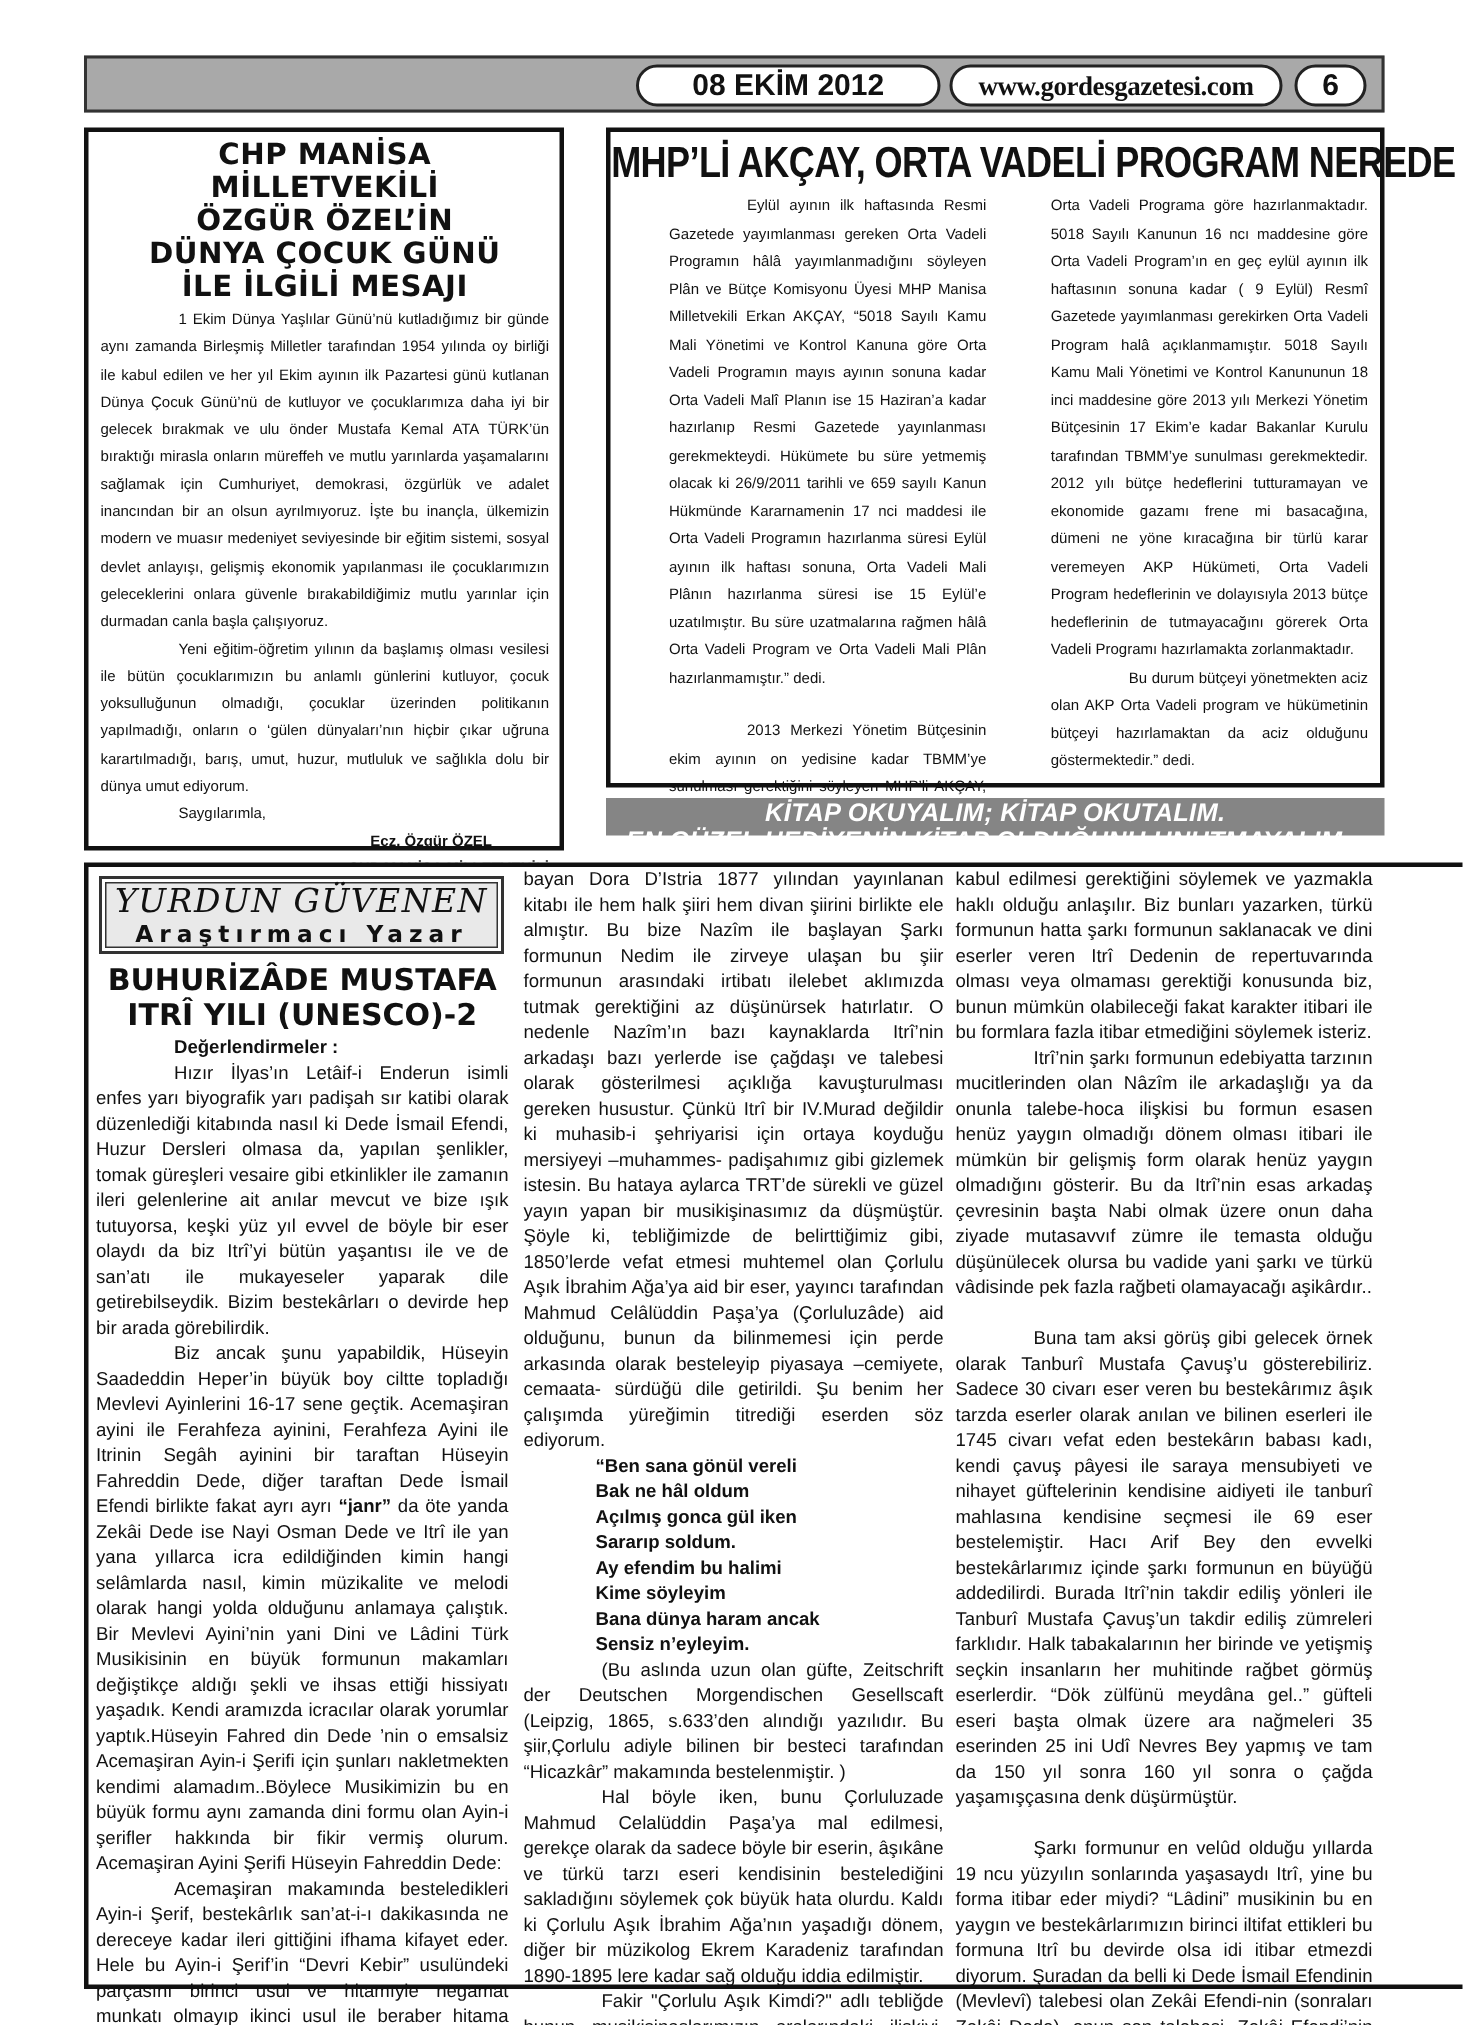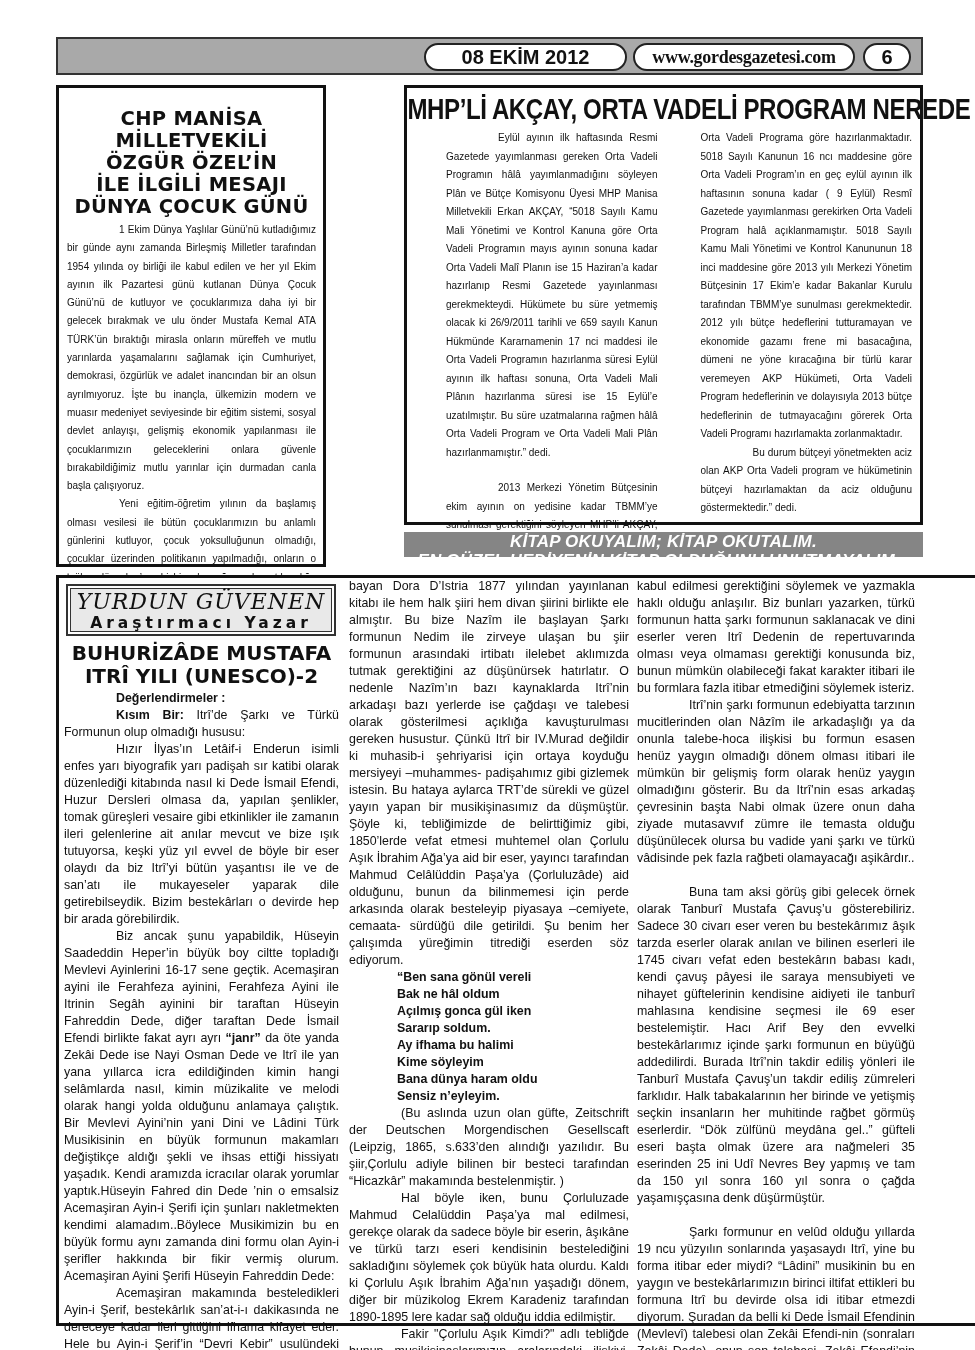--- a/index.html
+++ b/index.html
@@ -19,21 +19,21 @@
   .pill-url { left:575px; width:222px; font-weight:bold; font-size:18px; letter-spacing:-0.3px;font-family:Liberation Serif, serif; }
   .pill-page { left:805px; width:48px; font-weight:bold; font-size:20px; }
 
   
   .box { position:absolute; border:3px solid #111; box-sizing:border-box; background:#fff; }
   .col p, .txt p { margin:0; }
   .just { text-align:justify; }
   .ind { text-indent:52px; }
 
   
-  .chp { left:56px; top:85px; width:270px; height:482px; padding:20px 7px 0 8px; }
+  .chp { left:56px; top:85px; width:320px; height:482px; padding:4px 7px 0 8px; }
   .chp-title { font-family:"DejaVu Sans", sans-serif; font-weight:bold; font-size:19.5px;
                line-height:22px; text-align:center; letter-spacing:0.3px; margin:0 0 3px 0; }
   .chp .txt { font-size:10px; line-height:18.3px; }
   .sig { text-align:right; font-weight:bold; }
   .sig1 { padding-right:38px; }
 
   
   .mhp { left:404px; top:85px; width:519px; height:440px; padding:3px 8px 0 8px; }
   .mhp-title { font-family:"Liberation Sans", sans-serif; font-weight:bold; font-size:29px;
                line-height:36px; text-align:center; transform:scaleX(0.83); transform-origin:center;
@@ -71,22 +71,22 @@
 <div class="masthead">
   <div class="pill pill-date">08 EKİM 2012</div>
   <div class="pill pill-url">www.gordesgazetesi.com</div>
   <div class="pill pill-page">6</div>
 </div>
 
 <div class="box chp">
   <div class="chp-title">
     <div>CHP MANİSA MİLLETVEKİLİ</div>
     <div>ÖZGÜR ÖZEL’İN</div>
+    <div>DÜNYA ÇOCUK GÜNÜ</div>
     <div>İLE İLGİLİ MESAJI</div>
-    <div>DÜNYA ÇOCUK GÜNÜ</div>
   </div>
   <div class="txt just">
     <p class="ind">1 Ekim Dünya Yaşlılar Günü’nü kutladığımız bir günde aynı zamanda Birleşmiş Milletler tarafından 1954 yılında oy birliği ile kabul edilen ve her yıl Ekim ayının ilk Pazartesi günü kutlanan Dünya Çocuk Günü’nü de kutluyor ve çocuklarımıza daha iyi bir gelecek bırakmak ve ulu önder Mustafa Kemal ATA TÜRK’ün bıraktığı mirasla onların müreffeh ve mutlu yarınlarda yaşamalarını sağlamak için Cumhuriyet, demokrasi, özgürlük ve adalet inancından bir an olsun ayrılmıyoruz. İşte bu inançla, ülkemizin modern ve muasır medeniyet seviyesinde bir eğitim sistemi, sosyal devlet anlayışı, gelişmiş ekonomik yapılanması ile çocuklarımızın geleceklerini onlara güvenle bırakabildiğimiz mutlu yarınlar için durmadan canla başla çalışıyoruz.</p>
     <p class="ind">Yeni eğitim-öğretim yılının da başlamış olması vesilesi ile bütün çocuklarımızın bu anlamlı günlerini kutluyor, çocuk yoksulluğunun olmadığı, çocuklar üzerinden politikanın yapılmadığı, onların o ‘gülen dünyaları’nın hiçbir çıkar uğruna karartılmadığı, barış, umut, huzur, mutluluk ve sağlıkla dolu bir dünya umut ediyorum.</p>
     <p class="ind">Saygılarımla,</p>
     <p class="sig sig1">Ecz. Özgür ÖZEL</p>
     <p class="sig">CHP MANİSA MİLLETVEKİLİ</p>
   </div>
 </div>
 
@@ -115,38 +115,37 @@
     <div class="author-box">
       <div class="author-name">YURDUN GÜVENEN</div>
       <div class="author-role">Araştırmacı Yazar</div>
     </div>
     <div class="itri-title">
       <div>BUHURİZÂDE MUSTAFA</div>
       <div>ITRÎ YILI (UNESCO)-2</div>
     </div>
     <div class="col just">
       <p class="ind b">Değerlendirmeler :</p>
-      <p class="ind"><span class="b">Kısım Bir:</span><span> Itrî’de Şarkı ve Türkü Formunun olup olmadığı hususu:</span></p>
       <p class="ind">Hızır İlyas’ın Letâif-i Enderun isimli enfes yarı biyografik yarı padişah sır katibi olarak düzenlediği kitabında nasıl ki Dede İsmail Efendi, Huzur Dersleri olmasa da, yapılan şenlikler, tomak güreşleri vesaire gibi etkinlikler ile zamanın ileri gelenlerine ait anılar mevcut ve bize ışık tutuyorsa, keşki yüz yıl evvel de böyle bir eser olaydı da biz Itrî’yi bütün yaşantısı ile ve de san’atı ile mukayeseler yaparak dile getirebilseydik. Bizim bestekârları o devirde hep bir arada görebilirdik.</p>
       <p class="ind"><span>Biz ancak şunu yapabildik, Hüseyin Saadeddin Heper’in büyük boy ciltte topladığı Mevlevi Ayinlerini 16-17 sene geçtik. Acemaşiran ayini ile Ferahfeza ayinini, Ferahfeza Ayini ile Itrinin Segâh ayinini bir taraftan Hüseyin Fahreddin Dede, diğer taraftan Dede İsmail Efendi birlikte fakat ayrı ayrı</span> <span class="b">“janr”</span><span> da öte yanda Zekâi Dede ise Nayi Osman Dede ve Itrî ile yan yana yıllarca icra edildiğinden kimin hangi selâmlarda nasıl, kimin müzikalite ve melodi olarak hangi yolda olduğunu anlamaya çalıştık. Bir Mevlevi Ayini’nin yani Dini ve Lâdini Türk Musikisinin en büyük formunun makamları değiştikçe aldığı şekli ve ihsas ettiği hissiyatı yaşadık. Kendi aramızda icracılar olarak yorumlar yaptık.Hüseyin Fahred din Dede ’nin o emsalsiz Acemaşiran Ayin-i Şerifi için şunları nakletmekten kendimi alamadım..Böylece Musikimizin bu en büyük formu aynı zamanda dini formu olan Ayin-i şerifler hakkında bir fikir vermiş olurum. Acemaşiran Ayini Şerifi Hüseyin Fahreddin Dede:</span></p>
       <p class="ind">Acemaşiran makamında besteledikleri Ayin-i Şerif, bestekârlık san’at-i-ı dakikasında ne dereceye kadar ileri gittiğini ifhama kifayet eder. Hele bu Ayin-i Şerif’in “Devri Kebir” usulündeki parçasını birinci usul ve hitamıyle negamat munkatı olmayıp ikinci usul ile beraber hitama ermesi cidden “reh-i nârefte” itlâkına şâyan bir tarzda....” ifadelerindeki değerlendirme kâfidir..</p>
 
     </div>
   </div>
 
   <div class="inner-col2 col just">
     <p>bayan Dora D’Istria 1877 yılından yayınlanan kitabı ile hem halk şiiri hem divan şiirini birlikte ele almıştır. Bu bize Nazîm ile başlayan Şarkı formunun Nedim ile zirveye ulaşan bu şiir formunun arasındaki irtibatı ilelebet aklımızda tutmak gerektiğini az düşünürsek hatırlatır. O nedenle Nazîm’ın bazı kaynaklarda Itrî’nin arkadaşı bazı yerlerde ise çağdaşı ve talebesi olarak gösterilmesi açıklığa kavuşturulması gereken husustur. Çünkü Itrî bir IV.Murad değildir ki muhasib-i şehriyarisi için ortaya koyduğu mersiyeyi –muhammes- padişahımız gibi gizlemek istesin. Bu hataya aylarca TRT’de sürekli ve güzel yayın yapan bir musikişinasımız da düşmüştür. Şöyle ki, tebliğimizde de belirttiğimiz gibi, 1850’lerde vefat etmesi muhtemel olan Çorlulu Aşık İbrahim Ağa’ya aid bir eser, yayıncı tarafından Mahmud Celâlüddin Paşa’ya (Çorluluzâde) aid olduğunu, bunun da bilinmemesi için perde arkasında olarak besteleyip piyasaya –cemiyete, cemaata- sürdüğü dile getirildi. Şu benim her çalışımda yüreğimin titrediği eserden söz ediyorum.</p>
     <div class="poem">
       <div>“Ben sana gönül vereli</div>
       <div>Bak ne hâl oldum</div>
       <div>Açılmış gonca gül iken</div>
       <div>Sararıp soldum.</div>
-      <div>Ay ifhama bu halimi</div>
+      <div>Ay efendim bu halimi</div>
       <div>Kime söyleyim</div>
-      <div>Bana dünya haram oldu</div>
+      <div>Bana dünya haram ancak</div>
       <div>Sensiz n’eyleyim.</div>
     </div>
     <p class="ind">(Bu aslında uzun olan güfte, Zeitschrift der Deutschen Morgendischen Gesellscaft (Leipzig, 1865, s.633’den alındığı yazılıdır. Bu şiir,Çorlulu adiyle bilinen bir besteci tarafından “Hicazkâr” makamında bestelenmiştir. )</p>
     <p class="ind">Hal böyle iken, bunu Çorluluzade Mahmud Celalüddin Paşa’ya mal edilmesi, gerekçe olarak da sadece böyle bir eserin, âşıkâne ve türkü tarzı eseri kendisinin bestelediğini sakladığını söylemek çok büyük hata olurdu. Kaldı ki Çorlulu Aşık İbrahim Ağa’nın yaşadığı dönem, diğer bir müzikolog Ekrem Karadeniz tarafından 1890-1895 lere kadar sağ olduğu iddia edilmiştir.</p>
     <p class="ind">Fakir "Çorlulu Aşık Kimdi?" adlı tebliğde bunun musikişinaslarımızın aralarındaki ilişkiyi, hele hele Tanburi Cemil Bey’i koruyan, destekleyen, ona maddi manevi yardımda bulunan kısacası himâye eden Mahmud Celâlüddin Paşa’nın kendisi gibi Çorlu kasabasından olan Çorlu’lu âşık İbrahim Ağa’yı korumaması onunla ülfetinin olmaması imkânsızdı. Yılmaz Öztuna merhum Çorlu’lu Âşık’ın 1850 den sonra yaşayamayacağı ölüm tarihinin 1850 olarak</p>
   </div>
 
   <div class="inner-col3 col just">
     <p>kabul edilmesi gerektiğini söylemek ve yazmakla haklı olduğu anlaşılır. Biz bunları yazarken, türkü formunun hatta şarkı formunun saklanacak ve dini eserler veren Itrî Dedenin de repertuvarında olması veya olmaması gerektiği konusunda biz, bunun mümkün olabileceği fakat karakter itibari ile bu formlara fazla itibar etmediğini söylemek isteriz.</p>
     <p class="ind">Itrî’nin şarkı formunun edebiyatta tarzının mucitlerinden olan Nâzîm ile arkadaşlığı ya da onunla talebe-hoca ilişkisi bu formun esasen henüz yaygın olmadığı dönem olması itibari ile mümkün bir gelişmiş form olarak henüz yaygın olmadığını gösterir. Bu da Itrî’nin esas arkadaş çevresinin başta Nabi olmak üzere onun daha ziyade mutasavvıf zümre ile temasta olduğu düşünülecek olursa bu vadide yani şarkı ve türkü vâdisinde pek fazla rağbeti olamayacağı aşikârdır..</p>

